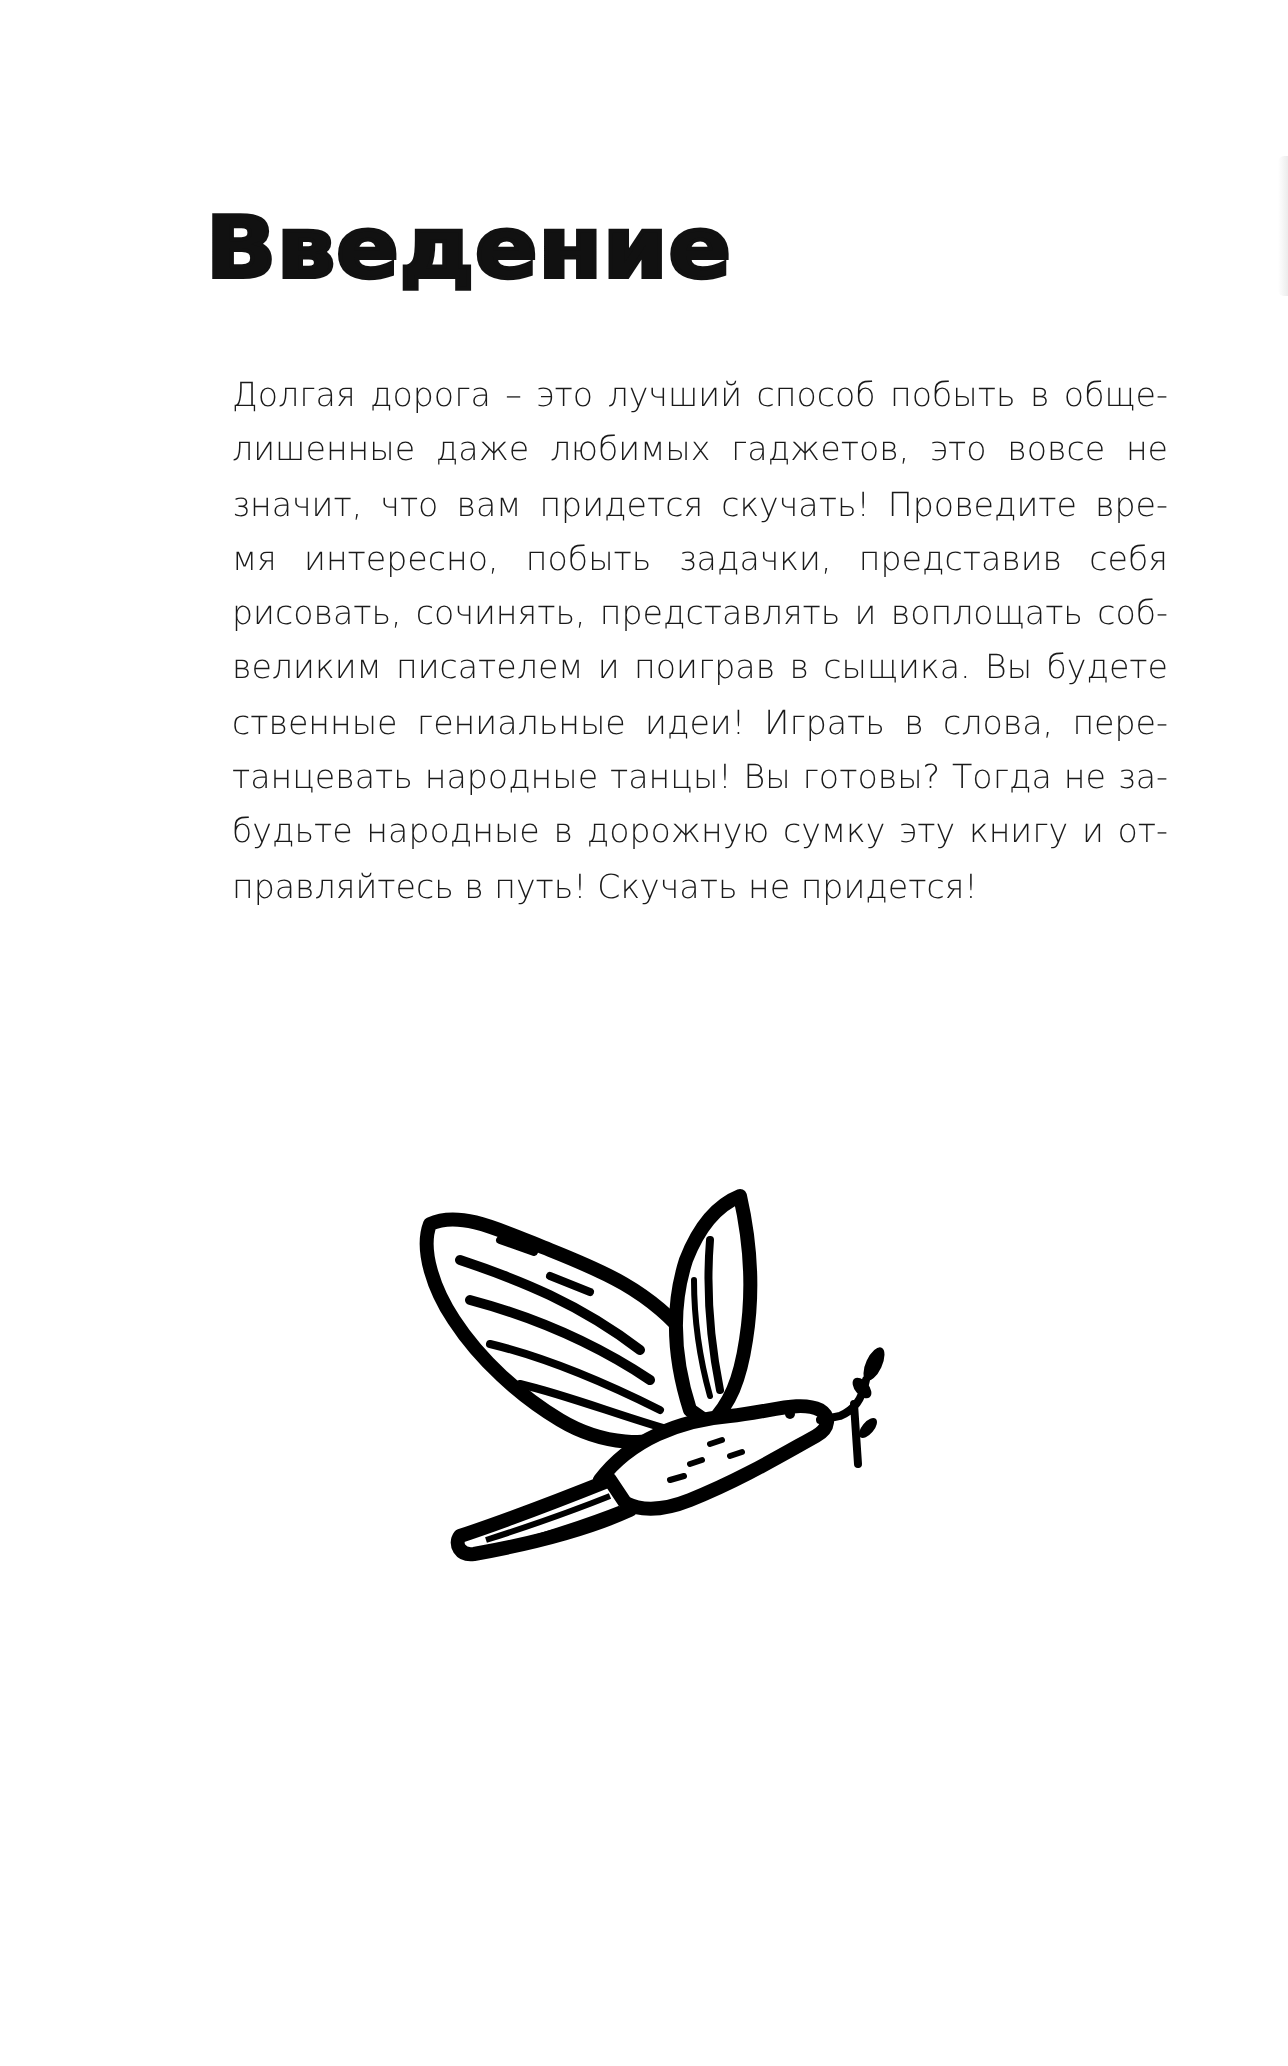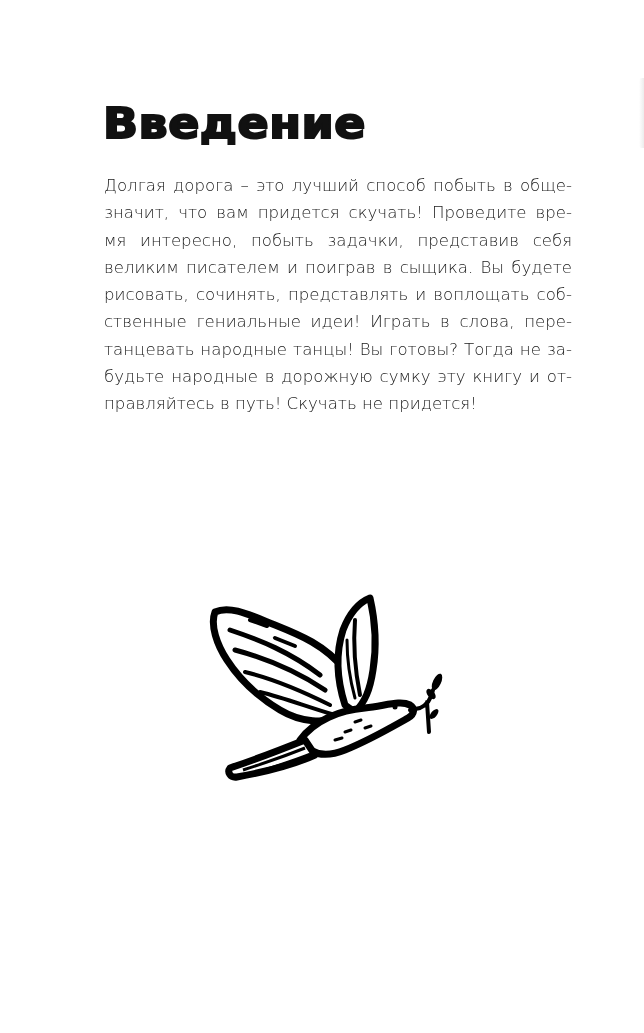--- a/index.html
+++ b/index.html
@@ -36,21 +36,21 @@
       color: #111111;
       -webkit-text-stroke: 2.2px #111111;
       transform: scaleY(0.92);
       transform-origin: left top;
     }
     .body-text {
       position: absolute;
       left: 104px;
       top: 172px;
       width: 468px;
-      margin: 0;
+      margin: 12px;
       font-family: "DejaVu Sans", sans-serif;
       font-weight: 300;
       font-size: 16.6px;
       line-height: 27.3px;
       color: #1a1a1a;
     }
     .body-text .line {
       display: block;
       text-align: justify;
       text-align-last: justify;
@@ -71,24 +71,25 @@
   </style>
 </head>
 <body>
 
 <div class="page-edge-shadow"></div>
 
 <h1 class="chapter-title">Введение</h1>
 
 <p class="body-text">
   <span class="line">Долгая дорога – это лучший способ побыть в обще-</span>
+  <span class="line">лишенные даже любимых гаджетов, это вовсе не</span>
   <span class="line">значит, что вам придется скучать! Проведите вре-</span>
   <span class="line">мя интересно, побыть задачки, представив себя</span>
+  <span class="line">рисовать, сочинять, представлять и воплощать соб-</span>
   <span class="line">великим писателем и поиграв в сыщика. Вы будете</span>
-  <span class="line">рисовать, сочинять, представлять и воплощать соб-</span>
   <span class="line">ственные гениальные идеи! Играть в слова, пере-</span>
   <span class="line">танцевать народные танцы! Вы готовы? Тогда не за-</span>
   <span class="line">будьте народные в дорожную сумку эту книгу и от-</span>
   <span class="line last">правляйтесь в путь! Скучать не придется!</span>
 </p>
 
 <div class="dove">
   <svg width="255" height="200" viewBox="0 0 255 200" xmlns="http://www.w3.org/2000/svg">
 
     <path d="M10 22 C 25 15, 45 25, 70 35 C 95 45, 120 55, 140 80 C 150 95, 150 110, 140 125

